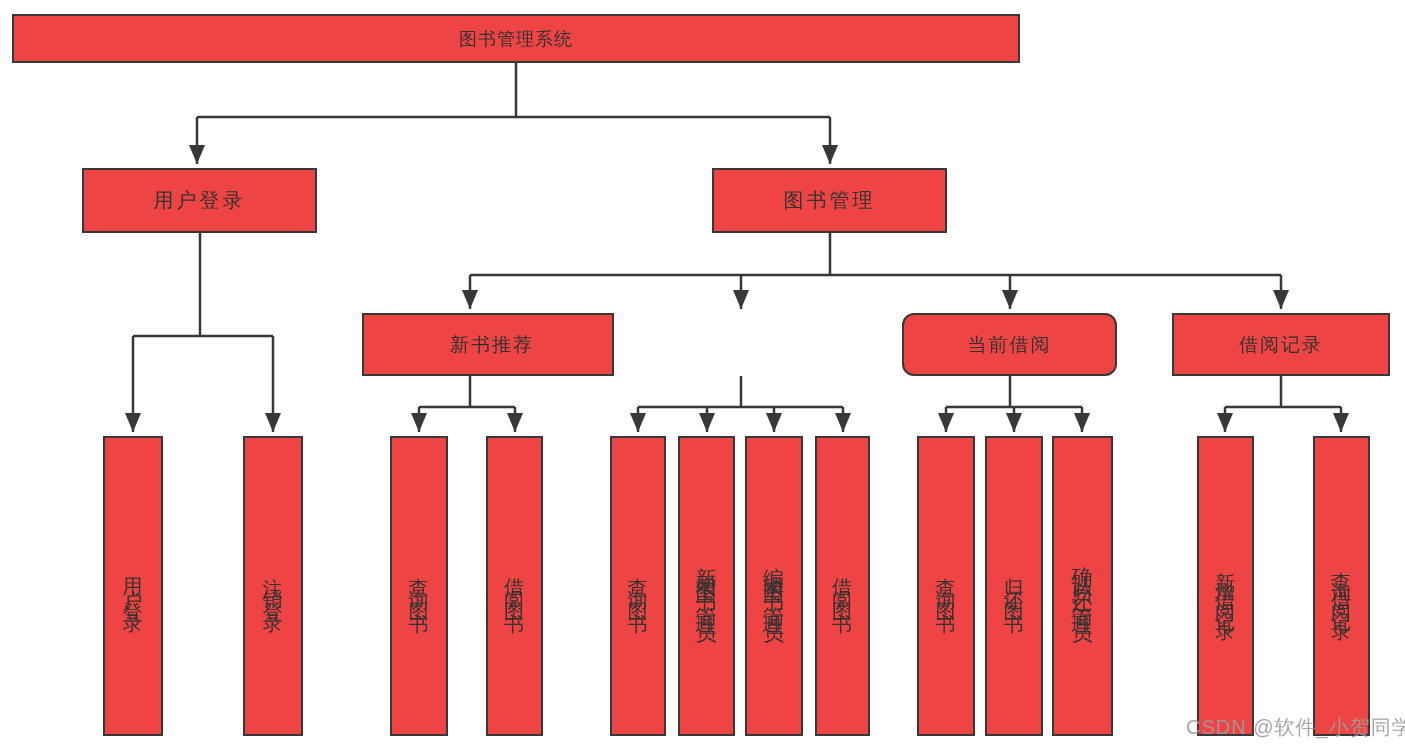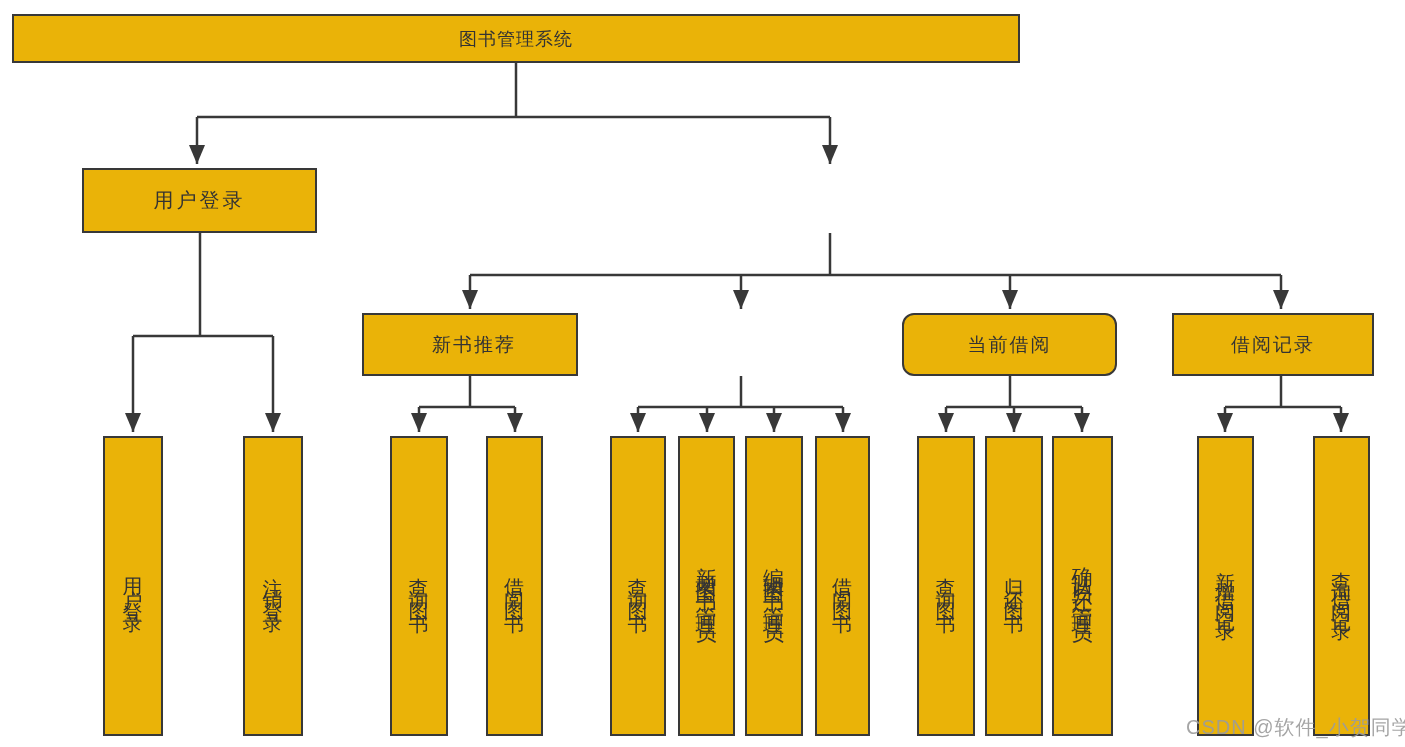--- a/index.html
+++ b/index.html
@@ -17,21 +17,21 @@
   }
   .connector-layer {
     position: absolute;
     left: 0;
     top: 0;
     z-index: 0;
   }
   .node {
     position: absolute;
     box-sizing: border-box;
-    background: #eab308;
+    background: #ef4444;
     border: 2px solid #383838;
     display: flex;
     align-items: center;
     justify-content: center;
     color: #333333;
     z-index: 1;
   }
   .node.title-box {
     left: 12px; top: 14px; width: 1008px; height: 49px;
     font-size: 18px; letter-spacing: 1px;
@@ -40,24 +40,24 @@
   .node.branch {
     font-size: 20px; letter-spacing: 3px;
   }
   .node.sub {
     font-size: 19px; letter-spacing: 2px;
   }
   
   .pos-user  { left: 82px;  top: 168px; width: 235px; height: 65px; }
   .pos-mgmt  { left: 712px; top: 168px; width: 235px; height: 65px; }
   
-  .pos-nb { left: 362px;  top: 313px; width: 216px; height: 63px; padding-left: 8px; }
+  .pos-nb { left: 362px;  top: 313px; width: 252px; height: 63px; padding-left: 8px; }
   .pos-bb { left: 633px;  top: 313px; width: 216px; height: 63px; }
   .pos-cb { left: 902px;  top: 313px; width: 215px; height: 63px; border-radius: 12px; }
-  .pos-br { left: 1172px; top: 313px; width: 202px; height: 63px; justify-content: center; }
+  .pos-br { left: 1172px; top: 313px; width: 218px; height: 63px; justify-content: center; }
   
   .leaf {
     top: 436px;
     height: 300px;
   }
   .leaf span {
     writing-mode: vertical-rl;
     text-orientation: mixed;
     font-size: 20px;
     color: #333333;
@@ -147,20 +147,23 @@
     </g>
   </svg>
 
   <div class="node title-box">
     <span>图书管理系统</span>
   </div>
 
   <div class="node branch pos-user">
     <span>用户登录</span>
   </div>
+  <div class="node branch pos-mgmt">
+    <span>图书管理</span>
+  </div>
 
   <div class="node sub pos-nb">
     <span>新书推荐</span>
   </div>
   <div class="node sub pos-cb">
     <span>当前借阅</span>
   </div>
   <div class="node sub pos-br">
     <span>借阅记录</span>
   </div>

